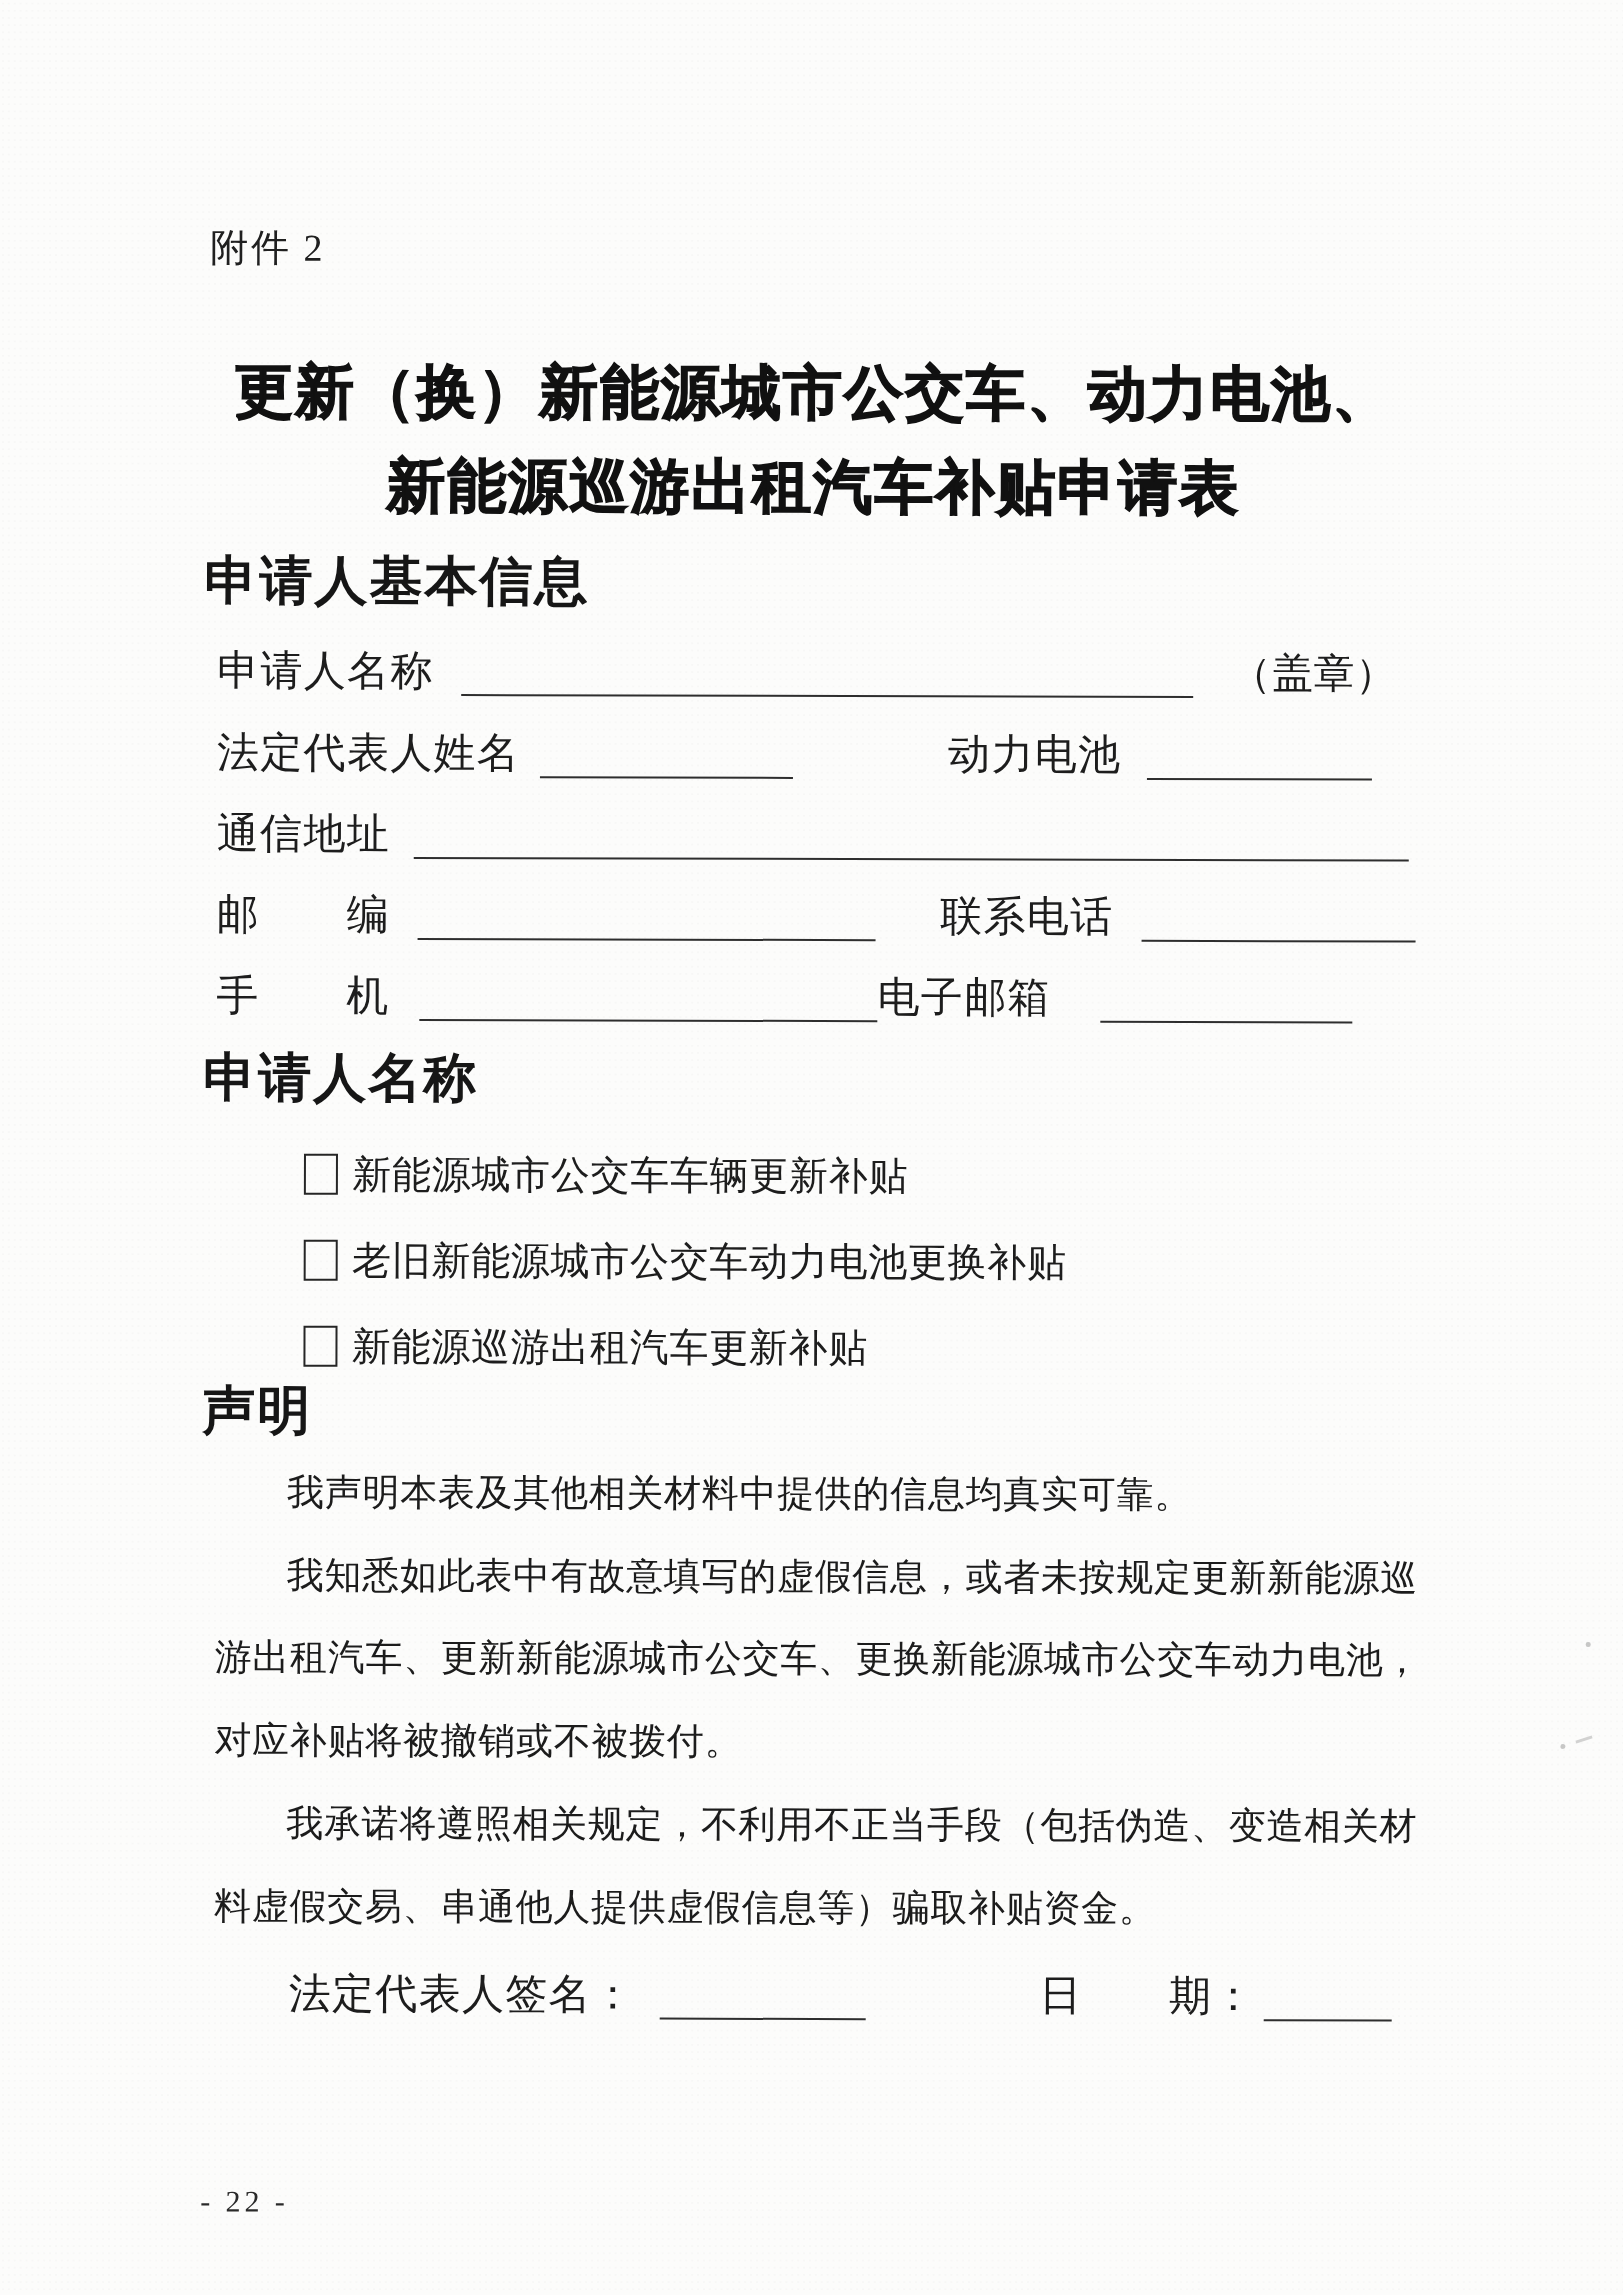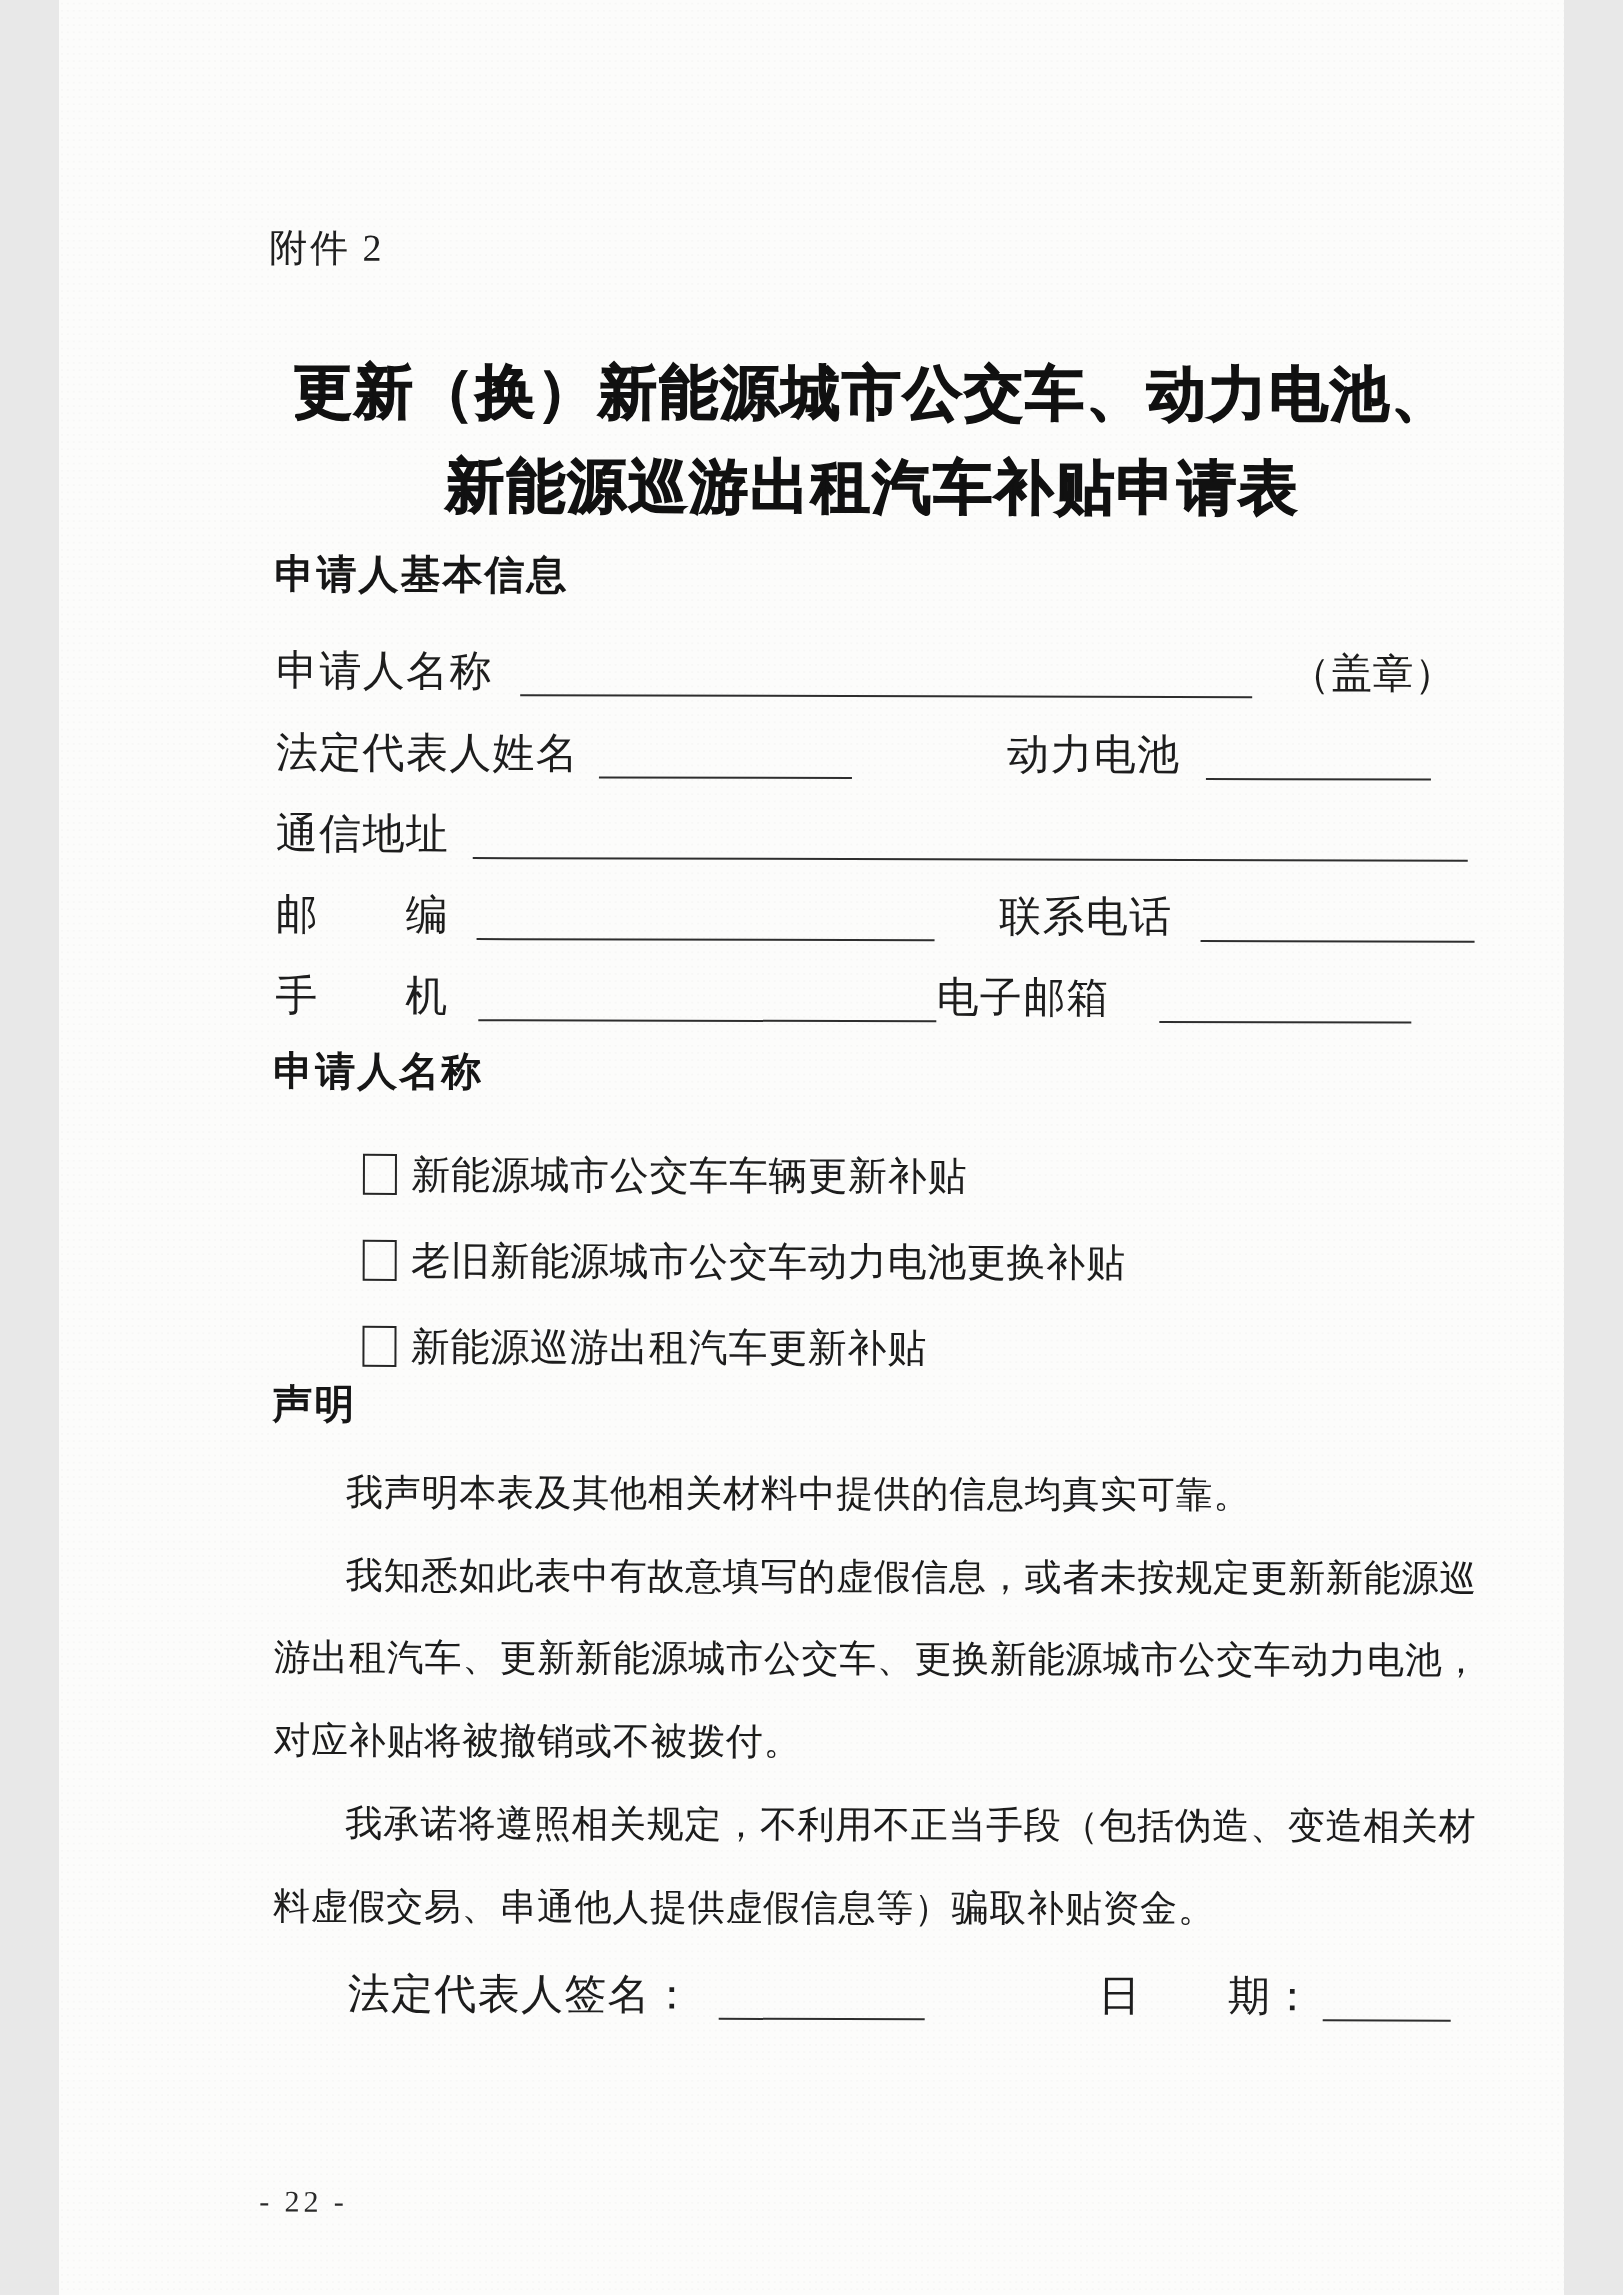--- a/index.html
+++ b/index.html
@@ -2,21 +2,21 @@
 <html style="font-size:10.5px"><head>
 <meta charset="utf-8">
 <style>
   html, body {
     margin: 0;
     padding: 0;
     background: #e8e8e8;
   }
   .page {
     position: relative;
-    width: 1505px;
+    width: 1623px;
     height: 2295px;
     margin: 0 auto;
     background-color: #fcfcfb;
     background-image: radial-gradient(rgba(40,40,40,0.025) 0.7px, transparent 0.7px);
     background-size: 5.9px 7.2px;
     overflow: hidden;
     font-family: "Liberation Serif", "DejaVu Serif", serif;
     color: #1d1d1d;
   }
   .content {
@@ -37,22 +37,22 @@
     font-size: 59px; line-height: 1;
     font-weight: 700;
     letter-spacing: 2px;
     color: #111;
     -webkit-text-stroke: 1.3px #111;
   }
   .title-1 { top: 364px; }
   .title-2 { top: 458px; }
 
   .section-head {
-    left: 214px;
-    font-size: 40px; line-height: 1;
+    left: 203px;
+    font-size: 53px; line-height: 1;
     font-weight: 700;
     letter-spacing: 2px;
     color: #161616;
   }
 
   .field-row {
     left: 216px;
     display: flex;
     align-items: flex-end;
     height: 48px;

